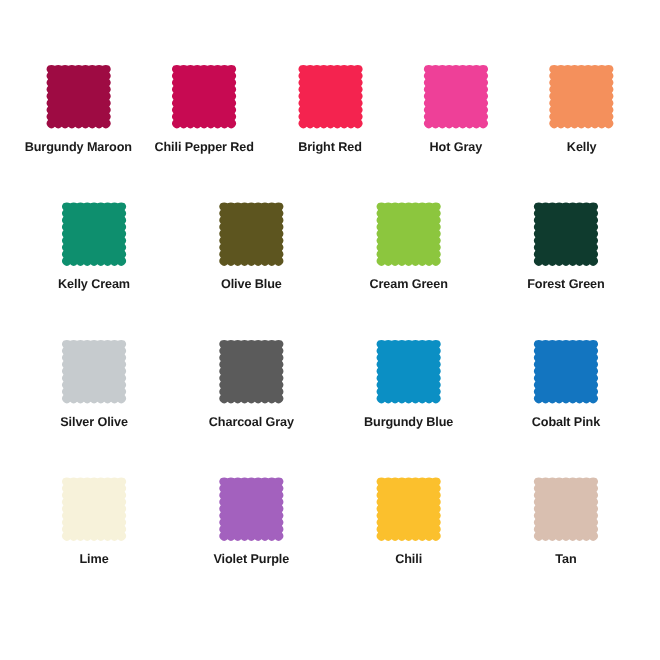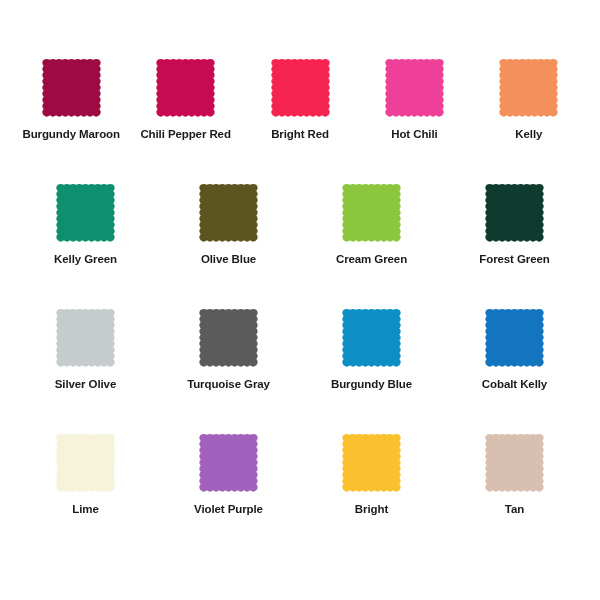--- a/index.html
+++ b/index.html
@@ -93,39 +93,39 @@
           </svg>
         </div>
         <div class="swatch-label">Bright Red</div>
       </div>
       <div class="swatch-cell">
         <div class="swatch-figure">
           <svg viewBox="-4.2 -4.2 71.4 71.4">
             <path d="M 0 0 Q 3.5 -1.4400000000000002 7 0 Q 10.5 -1.4400000000000002 14 0 Q 17.5 -1.4400000000000002 21 0 Q 24.5 -1.4400000000000002 28 0 Q 31.5 -1.4400000000000002 35 0 Q 38.5 -1.4400000000000002 42 0 Q 45.5 -1.4400000000000002 49 0 Q 52.5 -1.4400000000000002 56 0 Q 59.5 -1.4400000000000002 63 0 Q 66.2 3.5 63 7 Q 66.2 10.5 63 14 Q 66.2 17.5 63 21 Q 66.2 24.5 63 28 Q 66.2 31.5 63 35 Q 66.2 38.5 63 42 Q 66.2 45.5 63 49 Q 66.2 52.5 63 56 Q 66.2 59.5 63 63 Q 59.5 66.2 56 63 Q 52.5 66.2 49 63 Q 45.5 66.2 42 63 Q 38.5 66.2 35 63 Q 31.5 66.2 28 63 Q 24.5 66.2 21 63 Q 17.5 66.2 14 63 Q 10.5 66.2 7 63 Q 3.5 66.2 0 63 Q -3.2 59.5 0 56 Q -3.2 52.5 0 49 Q -3.2 45.5 0 42 Q -3.2 38.5 0 35 Q -3.2 31.5 0 28 Q -3.2 24.5 0 21 Q -3.2 17.5 0 14 Q -3.2 10.5 0 7 Q -3.2 3.5 0 0 Z" fill="#EE4098"></path>
           </svg>
         </div>
-        <div class="swatch-label">Hot Chili</div>
+        <div class="swatch-label">Hot Gray</div>
       </div>
       <div class="swatch-cell">
         <div class="swatch-figure">
           <svg viewBox="-4.2 -4.2 71.4 71.4">
             <path d="M 0 0 Q 3.5 -1.4400000000000002 7 0 Q 10.5 -1.4400000000000002 14 0 Q 17.5 -1.4400000000000002 21 0 Q 24.5 -1.4400000000000002 28 0 Q 31.5 -1.4400000000000002 35 0 Q 38.5 -1.4400000000000002 42 0 Q 45.5 -1.4400000000000002 49 0 Q 52.5 -1.4400000000000002 56 0 Q 59.5 -1.4400000000000002 63 0 Q 66.2 3.5 63 7 Q 66.2 10.5 63 14 Q 66.2 17.5 63 21 Q 66.2 24.5 63 28 Q 66.2 31.5 63 35 Q 66.2 38.5 63 42 Q 66.2 45.5 63 49 Q 66.2 52.5 63 56 Q 66.2 59.5 63 63 Q 59.5 66.2 56 63 Q 52.5 66.2 49 63 Q 45.5 66.2 42 63 Q 38.5 66.2 35 63 Q 31.5 66.2 28 63 Q 24.5 66.2 21 63 Q 17.5 66.2 14 63 Q 10.5 66.2 7 63 Q 3.5 66.2 0 63 Q -3.2 59.5 0 56 Q -3.2 52.5 0 49 Q -3.2 45.5 0 42 Q -3.2 38.5 0 35 Q -3.2 31.5 0 28 Q -3.2 24.5 0 21 Q -3.2 17.5 0 14 Q -3.2 10.5 0 7 Q -3.2 3.5 0 0 Z" fill="#F4905C"></path>
           </svg>
         </div>
         <div class="swatch-label">Kelly</div>
       </div>
     </div>
     <div class="swatch-row">
       <div class="swatch-cell">
         <div class="swatch-figure">
           <svg viewBox="-4.2 -4.2 71.4 71.4">
             <path d="M 0 0 Q 3.5 -1.4400000000000002 7 0 Q 10.5 -1.4400000000000002 14 0 Q 17.5 -1.4400000000000002 21 0 Q 24.5 -1.4400000000000002 28 0 Q 31.5 -1.4400000000000002 35 0 Q 38.5 -1.4400000000000002 42 0 Q 45.5 -1.4400000000000002 49 0 Q 52.5 -1.4400000000000002 56 0 Q 59.5 -1.4400000000000002 63 0 Q 66.2 3.5 63 7 Q 66.2 10.5 63 14 Q 66.2 17.5 63 21 Q 66.2 24.5 63 28 Q 66.2 31.5 63 35 Q 66.2 38.5 63 42 Q 66.2 45.5 63 49 Q 66.2 52.5 63 56 Q 66.2 59.5 63 63 Q 59.5 66.2 56 63 Q 52.5 66.2 49 63 Q 45.5 66.2 42 63 Q 38.5 66.2 35 63 Q 31.5 66.2 28 63 Q 24.5 66.2 21 63 Q 17.5 66.2 14 63 Q 10.5 66.2 7 63 Q 3.5 66.2 0 63 Q -3.2 59.5 0 56 Q -3.2 52.5 0 49 Q -3.2 45.5 0 42 Q -3.2 38.5 0 35 Q -3.2 31.5 0 28 Q -3.2 24.5 0 21 Q -3.2 17.5 0 14 Q -3.2 10.5 0 7 Q -3.2 3.5 0 0 Z" fill="#0E8F6E"></path>
           </svg>
         </div>
-        <div class="swatch-label">Kelly Green</div>
+        <div class="swatch-label">Kelly Cream</div>
       </div>
       <div class="swatch-cell">
         <div class="swatch-figure">
           <svg viewBox="-4.2 -4.2 71.4 71.4">
             <path d="M 0 0 Q 3.5 -1.4400000000000002 7 0 Q 10.5 -1.4400000000000002 14 0 Q 17.5 -1.4400000000000002 21 0 Q 24.5 -1.4400000000000002 28 0 Q 31.5 -1.4400000000000002 35 0 Q 38.5 -1.4400000000000002 42 0 Q 45.5 -1.4400000000000002 49 0 Q 52.5 -1.4400000000000002 56 0 Q 59.5 -1.4400000000000002 63 0 Q 66.2 3.5 63 7 Q 66.2 10.5 63 14 Q 66.2 17.5 63 21 Q 66.2 24.5 63 28 Q 66.2 31.5 63 35 Q 66.2 38.5 63 42 Q 66.2 45.5 63 49 Q 66.2 52.5 63 56 Q 66.2 59.5 63 63 Q 59.5 66.2 56 63 Q 52.5 66.2 49 63 Q 45.5 66.2 42 63 Q 38.5 66.2 35 63 Q 31.5 66.2 28 63 Q 24.5 66.2 21 63 Q 17.5 66.2 14 63 Q 10.5 66.2 7 63 Q 3.5 66.2 0 63 Q -3.2 59.5 0 56 Q -3.2 52.5 0 49 Q -3.2 45.5 0 42 Q -3.2 38.5 0 35 Q -3.2 31.5 0 28 Q -3.2 24.5 0 21 Q -3.2 17.5 0 14 Q -3.2 10.5 0 7 Q -3.2 3.5 0 0 Z" fill="#5D551F"></path>
           </svg>
         </div>
         <div class="swatch-label">Olive Blue</div>
       </div>
       <div class="swatch-cell">
@@ -153,37 +153,37 @@
           </svg>
         </div>
         <div class="swatch-label">Silver Olive</div>
       </div>
       <div class="swatch-cell">
         <div class="swatch-figure">
           <svg viewBox="-4.2 -4.2 71.4 71.4">
             <path d="M 0 0 Q 3.5 -1.4400000000000002 7 0 Q 10.5 -1.4400000000000002 14 0 Q 17.5 -1.4400000000000002 21 0 Q 24.5 -1.4400000000000002 28 0 Q 31.5 -1.4400000000000002 35 0 Q 38.5 -1.4400000000000002 42 0 Q 45.5 -1.4400000000000002 49 0 Q 52.5 -1.4400000000000002 56 0 Q 59.5 -1.4400000000000002 63 0 Q 66.2 3.5 63 7 Q 66.2 10.5 63 14 Q 66.2 17.5 63 21 Q 66.2 24.5 63 28 Q 66.2 31.5 63 35 Q 66.2 38.5 63 42 Q 66.2 45.5 63 49 Q 66.2 52.5 63 56 Q 66.2 59.5 63 63 Q 59.5 66.2 56 63 Q 52.5 66.2 49 63 Q 45.5 66.2 42 63 Q 38.5 66.2 35 63 Q 31.5 66.2 28 63 Q 24.5 66.2 21 63 Q 17.5 66.2 14 63 Q 10.5 66.2 7 63 Q 3.5 66.2 0 63 Q -3.2 59.5 0 56 Q -3.2 52.5 0 49 Q -3.2 45.5 0 42 Q -3.2 38.5 0 35 Q -3.2 31.5 0 28 Q -3.2 24.5 0 21 Q -3.2 17.5 0 14 Q -3.2 10.5 0 7 Q -3.2 3.5 0 0 Z" fill="#5B5B5B"></path>
           </svg>
         </div>
-        <div class="swatch-label">Turquoise Gray</div>
+        <div class="swatch-label">Charcoal Gray</div>
       </div>
       <div class="swatch-cell">
         <div class="swatch-figure">
           <svg viewBox="-4.2 -4.2 71.4 71.4">
             <path d="M 0 0 Q 3.5 -1.4400000000000002 7 0 Q 10.5 -1.4400000000000002 14 0 Q 17.5 -1.4400000000000002 21 0 Q 24.5 -1.4400000000000002 28 0 Q 31.5 -1.4400000000000002 35 0 Q 38.5 -1.4400000000000002 42 0 Q 45.5 -1.4400000000000002 49 0 Q 52.5 -1.4400000000000002 56 0 Q 59.5 -1.4400000000000002 63 0 Q 66.2 3.5 63 7 Q 66.2 10.5 63 14 Q 66.2 17.5 63 21 Q 66.2 24.5 63 28 Q 66.2 31.5 63 35 Q 66.2 38.5 63 42 Q 66.2 45.5 63 49 Q 66.2 52.5 63 56 Q 66.2 59.5 63 63 Q 59.5 66.2 56 63 Q 52.5 66.2 49 63 Q 45.5 66.2 42 63 Q 38.5 66.2 35 63 Q 31.5 66.2 28 63 Q 24.5 66.2 21 63 Q 17.5 66.2 14 63 Q 10.5 66.2 7 63 Q 3.5 66.2 0 63 Q -3.2 59.5 0 56 Q -3.2 52.5 0 49 Q -3.2 45.5 0 42 Q -3.2 38.5 0 35 Q -3.2 31.5 0 28 Q -3.2 24.5 0 21 Q -3.2 17.5 0 14 Q -3.2 10.5 0 7 Q -3.2 3.5 0 0 Z" fill="#0B8FC4"></path>
           </svg>
         </div>
         <div class="swatch-label">Burgundy Blue</div>
       </div>
       <div class="swatch-cell">
         <div class="swatch-figure">
           <svg viewBox="-4.2 -4.2 71.4 71.4">
             <path d="M 0 0 Q 3.5 -1.4400000000000002 7 0 Q 10.5 -1.4400000000000002 14 0 Q 17.5 -1.4400000000000002 21 0 Q 24.5 -1.4400000000000002 28 0 Q 31.5 -1.4400000000000002 35 0 Q 38.5 -1.4400000000000002 42 0 Q 45.5 -1.4400000000000002 49 0 Q 52.5 -1.4400000000000002 56 0 Q 59.5 -1.4400000000000002 63 0 Q 66.2 3.5 63 7 Q 66.2 10.5 63 14 Q 66.2 17.5 63 21 Q 66.2 24.5 63 28 Q 66.2 31.5 63 35 Q 66.2 38.5 63 42 Q 66.2 45.5 63 49 Q 66.2 52.5 63 56 Q 66.2 59.5 63 63 Q 59.5 66.2 56 63 Q 52.5 66.2 49 63 Q 45.5 66.2 42 63 Q 38.5 66.2 35 63 Q 31.5 66.2 28 63 Q 24.5 66.2 21 63 Q 17.5 66.2 14 63 Q 10.5 66.2 7 63 Q 3.5 66.2 0 63 Q -3.2 59.5 0 56 Q -3.2 52.5 0 49 Q -3.2 45.5 0 42 Q -3.2 38.5 0 35 Q -3.2 31.5 0 28 Q -3.2 24.5 0 21 Q -3.2 17.5 0 14 Q -3.2 10.5 0 7 Q -3.2 3.5 0 0 Z" fill="#1375C0"></path>
           </svg>
         </div>
-        <div class="swatch-label">Cobalt Kelly</div>
+        <div class="swatch-label">Cobalt Pink</div>
       </div>
     </div>
     <div class="swatch-row">
       <div class="swatch-cell">
         <div class="swatch-figure">
           <svg viewBox="-4.2 -4.2 71.4 71.4">
             <path d="M 0 0 Q 3.5 -1.4400000000000002 7 0 Q 10.5 -1.4400000000000002 14 0 Q 17.5 -1.4400000000000002 21 0 Q 24.5 -1.4400000000000002 28 0 Q 31.5 -1.4400000000000002 35 0 Q 38.5 -1.4400000000000002 42 0 Q 45.5 -1.4400000000000002 49 0 Q 52.5 -1.4400000000000002 56 0 Q 59.5 -1.4400000000000002 63 0 Q 66.2 3.5 63 7 Q 66.2 10.5 63 14 Q 66.2 17.5 63 21 Q 66.2 24.5 63 28 Q 66.2 31.5 63 35 Q 66.2 38.5 63 42 Q 66.2 45.5 63 49 Q 66.2 52.5 63 56 Q 66.2 59.5 63 63 Q 59.5 66.2 56 63 Q 52.5 66.2 49 63 Q 45.5 66.2 42 63 Q 38.5 66.2 35 63 Q 31.5 66.2 28 63 Q 24.5 66.2 21 63 Q 17.5 66.2 14 63 Q 10.5 66.2 7 63 Q 3.5 66.2 0 63 Q -3.2 59.5 0 56 Q -3.2 52.5 0 49 Q -3.2 45.5 0 42 Q -3.2 38.5 0 35 Q -3.2 31.5 0 28 Q -3.2 24.5 0 21 Q -3.2 17.5 0 14 Q -3.2 10.5 0 7 Q -3.2 3.5 0 0 Z" fill="#F7F2DA"></path>
           </svg>
         </div>
         <div class="swatch-label">Lime</div>
@@ -195,21 +195,21 @@
           </svg>
         </div>
         <div class="swatch-label">Violet Purple</div>
       </div>
       <div class="swatch-cell">
         <div class="swatch-figure">
           <svg viewBox="-4.2 -4.2 71.4 71.4">
             <path d="M 0 0 Q 3.5 -1.4400000000000002 7 0 Q 10.5 -1.4400000000000002 14 0 Q 17.5 -1.4400000000000002 21 0 Q 24.5 -1.4400000000000002 28 0 Q 31.5 -1.4400000000000002 35 0 Q 38.5 -1.4400000000000002 42 0 Q 45.5 -1.4400000000000002 49 0 Q 52.5 -1.4400000000000002 56 0 Q 59.5 -1.4400000000000002 63 0 Q 66.2 3.5 63 7 Q 66.2 10.5 63 14 Q 66.2 17.5 63 21 Q 66.2 24.5 63 28 Q 66.2 31.5 63 35 Q 66.2 38.5 63 42 Q 66.2 45.5 63 49 Q 66.2 52.5 63 56 Q 66.2 59.5 63 63 Q 59.5 66.2 56 63 Q 52.5 66.2 49 63 Q 45.5 66.2 42 63 Q 38.5 66.2 35 63 Q 31.5 66.2 28 63 Q 24.5 66.2 21 63 Q 17.5 66.2 14 63 Q 10.5 66.2 7 63 Q 3.5 66.2 0 63 Q -3.2 59.5 0 56 Q -3.2 52.5 0 49 Q -3.2 45.5 0 42 Q -3.2 38.5 0 35 Q -3.2 31.5 0 28 Q -3.2 24.5 0 21 Q -3.2 17.5 0 14 Q -3.2 10.5 0 7 Q -3.2 3.5 0 0 Z" fill="#FBC02D"></path>
           </svg>
         </div>
-        <div class="swatch-label">Bright</div>
+        <div class="swatch-label">Chili</div>
       </div>
       <div class="swatch-cell">
         <div class="swatch-figure">
           <svg viewBox="-4.2 -4.2 71.4 71.4">
             <path d="M 0 0 Q 3.5 -1.4400000000000002 7 0 Q 10.5 -1.4400000000000002 14 0 Q 17.5 -1.4400000000000002 21 0 Q 24.5 -1.4400000000000002 28 0 Q 31.5 -1.4400000000000002 35 0 Q 38.5 -1.4400000000000002 42 0 Q 45.5 -1.4400000000000002 49 0 Q 52.5 -1.4400000000000002 56 0 Q 59.5 -1.4400000000000002 63 0 Q 66.2 3.5 63 7 Q 66.2 10.5 63 14 Q 66.2 17.5 63 21 Q 66.2 24.5 63 28 Q 66.2 31.5 63 35 Q 66.2 38.5 63 42 Q 66.2 45.5 63 49 Q 66.2 52.5 63 56 Q 66.2 59.5 63 63 Q 59.5 66.2 56 63 Q 52.5 66.2 49 63 Q 45.5 66.2 42 63 Q 38.5 66.2 35 63 Q 31.5 66.2 28 63 Q 24.5 66.2 21 63 Q 17.5 66.2 14 63 Q 10.5 66.2 7 63 Q 3.5 66.2 0 63 Q -3.2 59.5 0 56 Q -3.2 52.5 0 49 Q -3.2 45.5 0 42 Q -3.2 38.5 0 35 Q -3.2 31.5 0 28 Q -3.2 24.5 0 21 Q -3.2 17.5 0 14 Q -3.2 10.5 0 7 Q -3.2 3.5 0 0 Z" fill="#D9BFB0"></path>
           </svg>
         </div>
         <div class="swatch-label">Tan</div>
       </div>
     </div>

